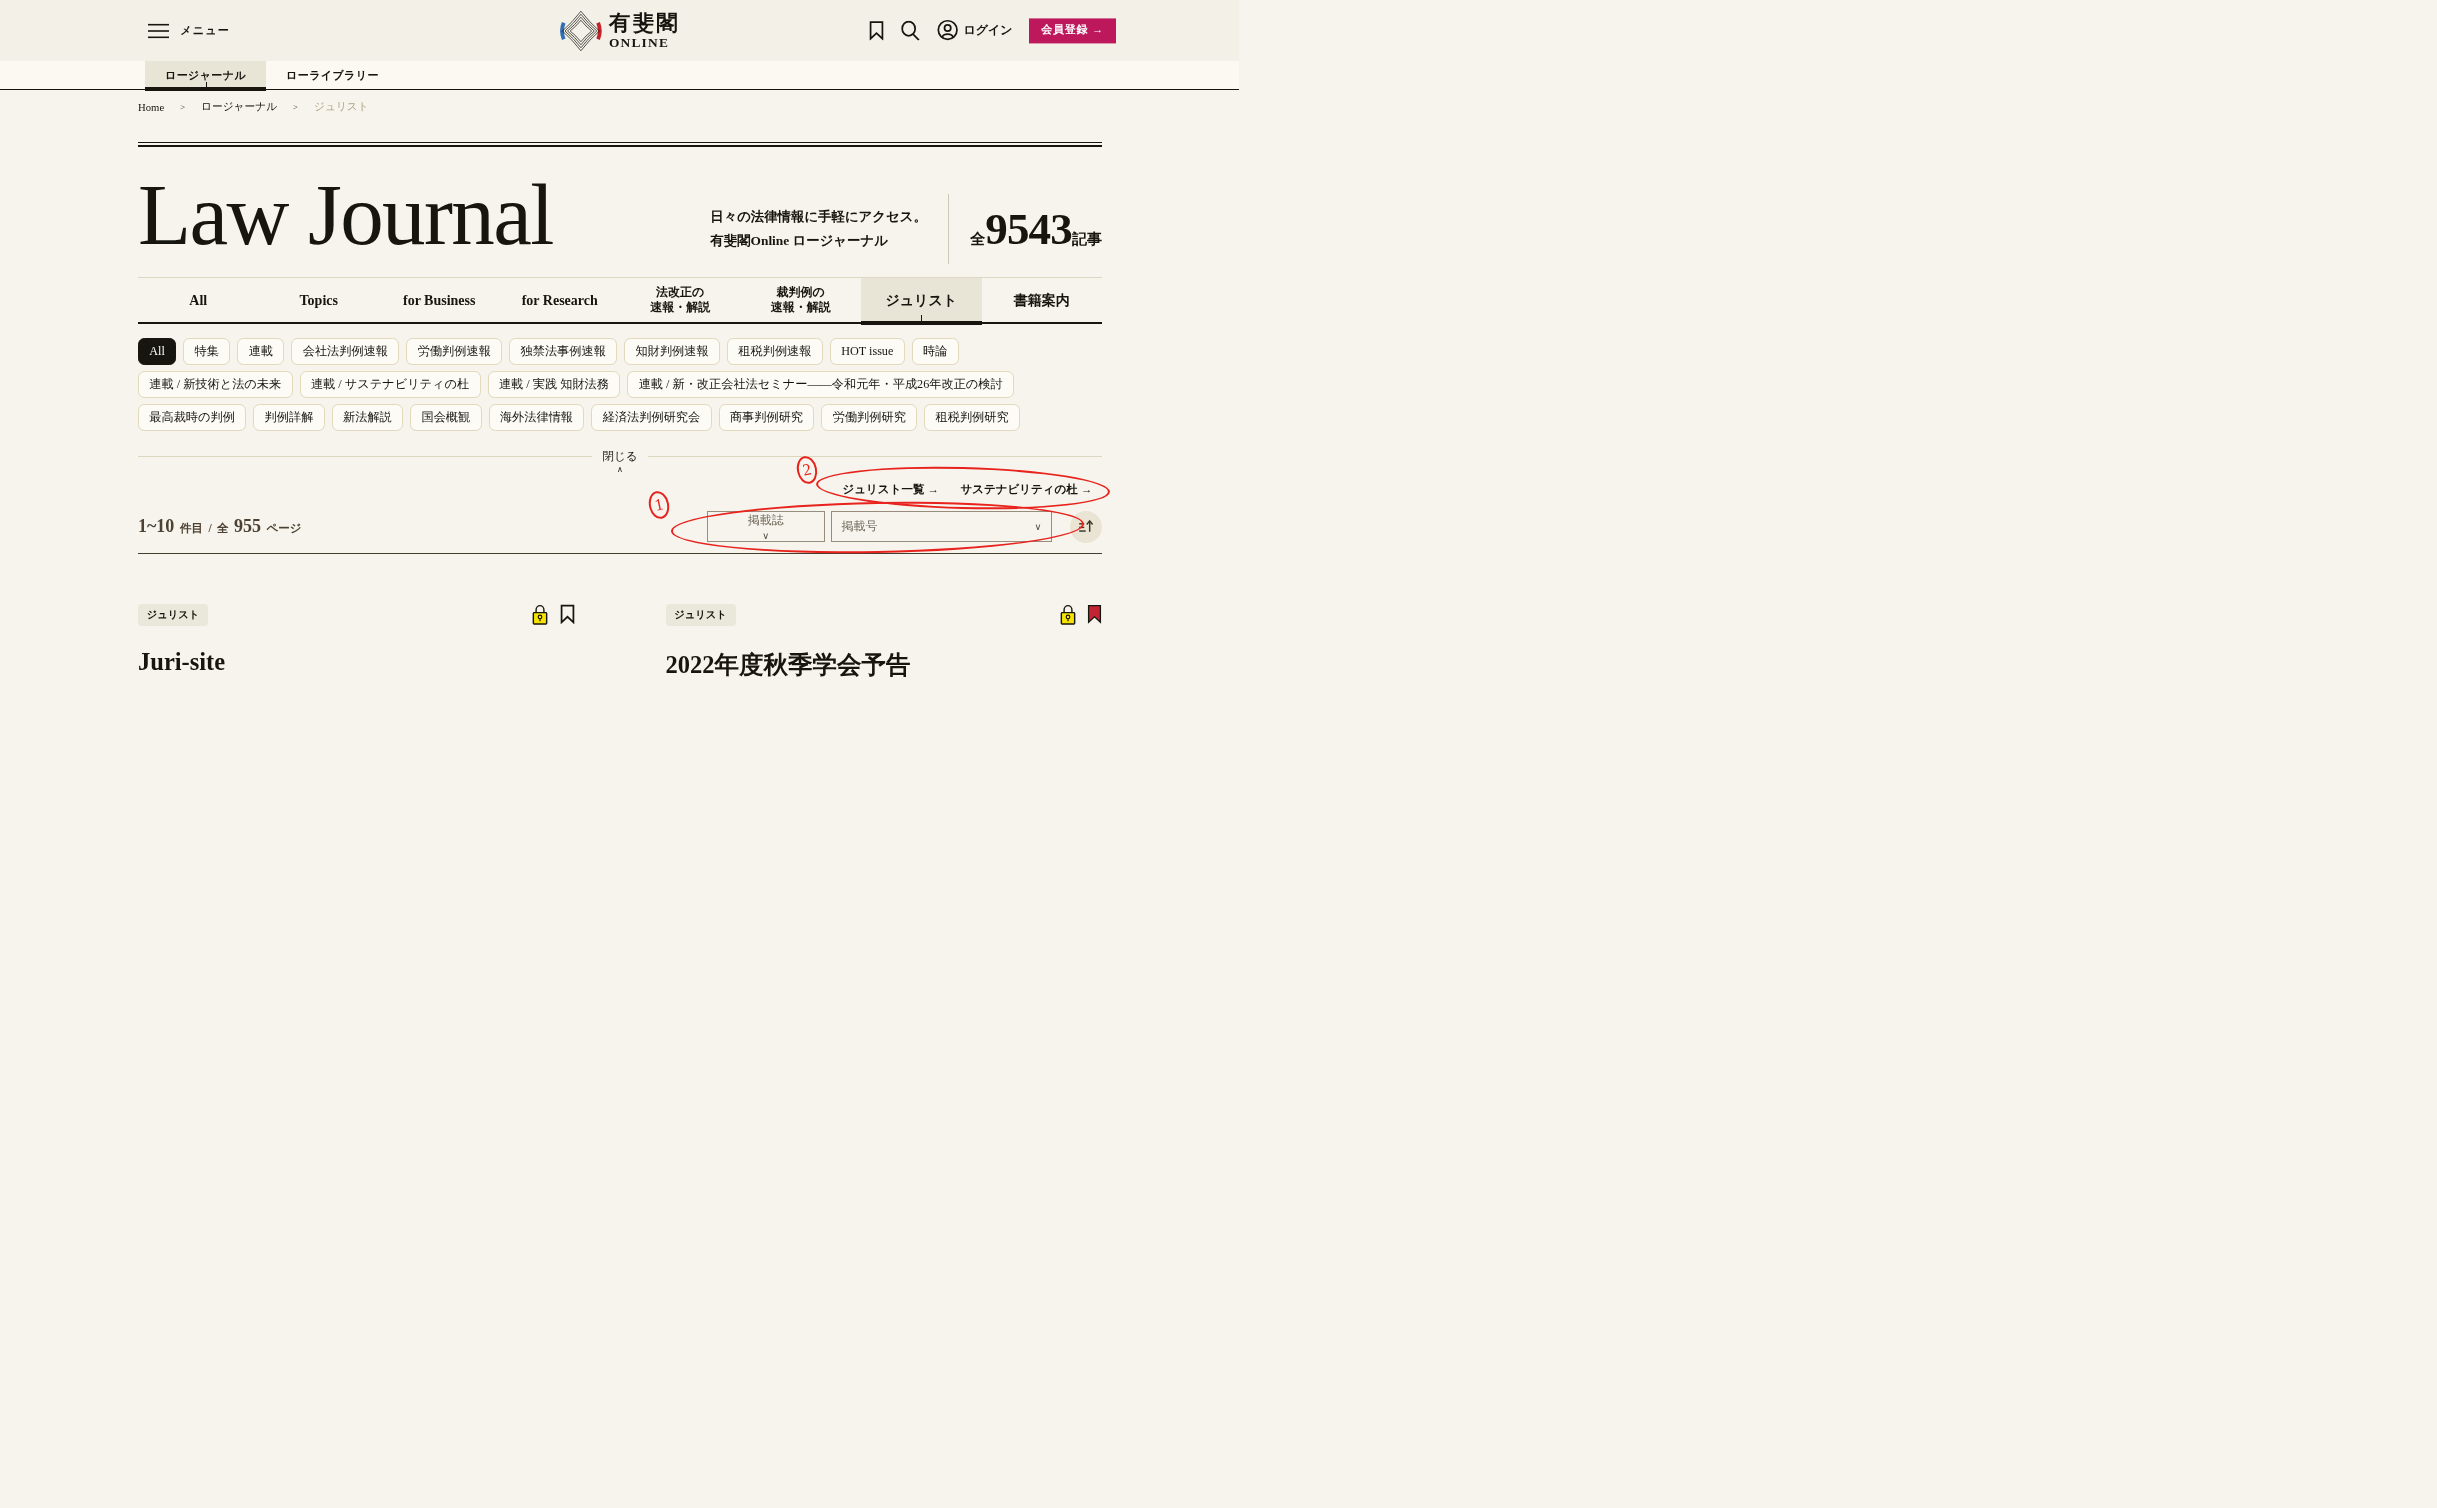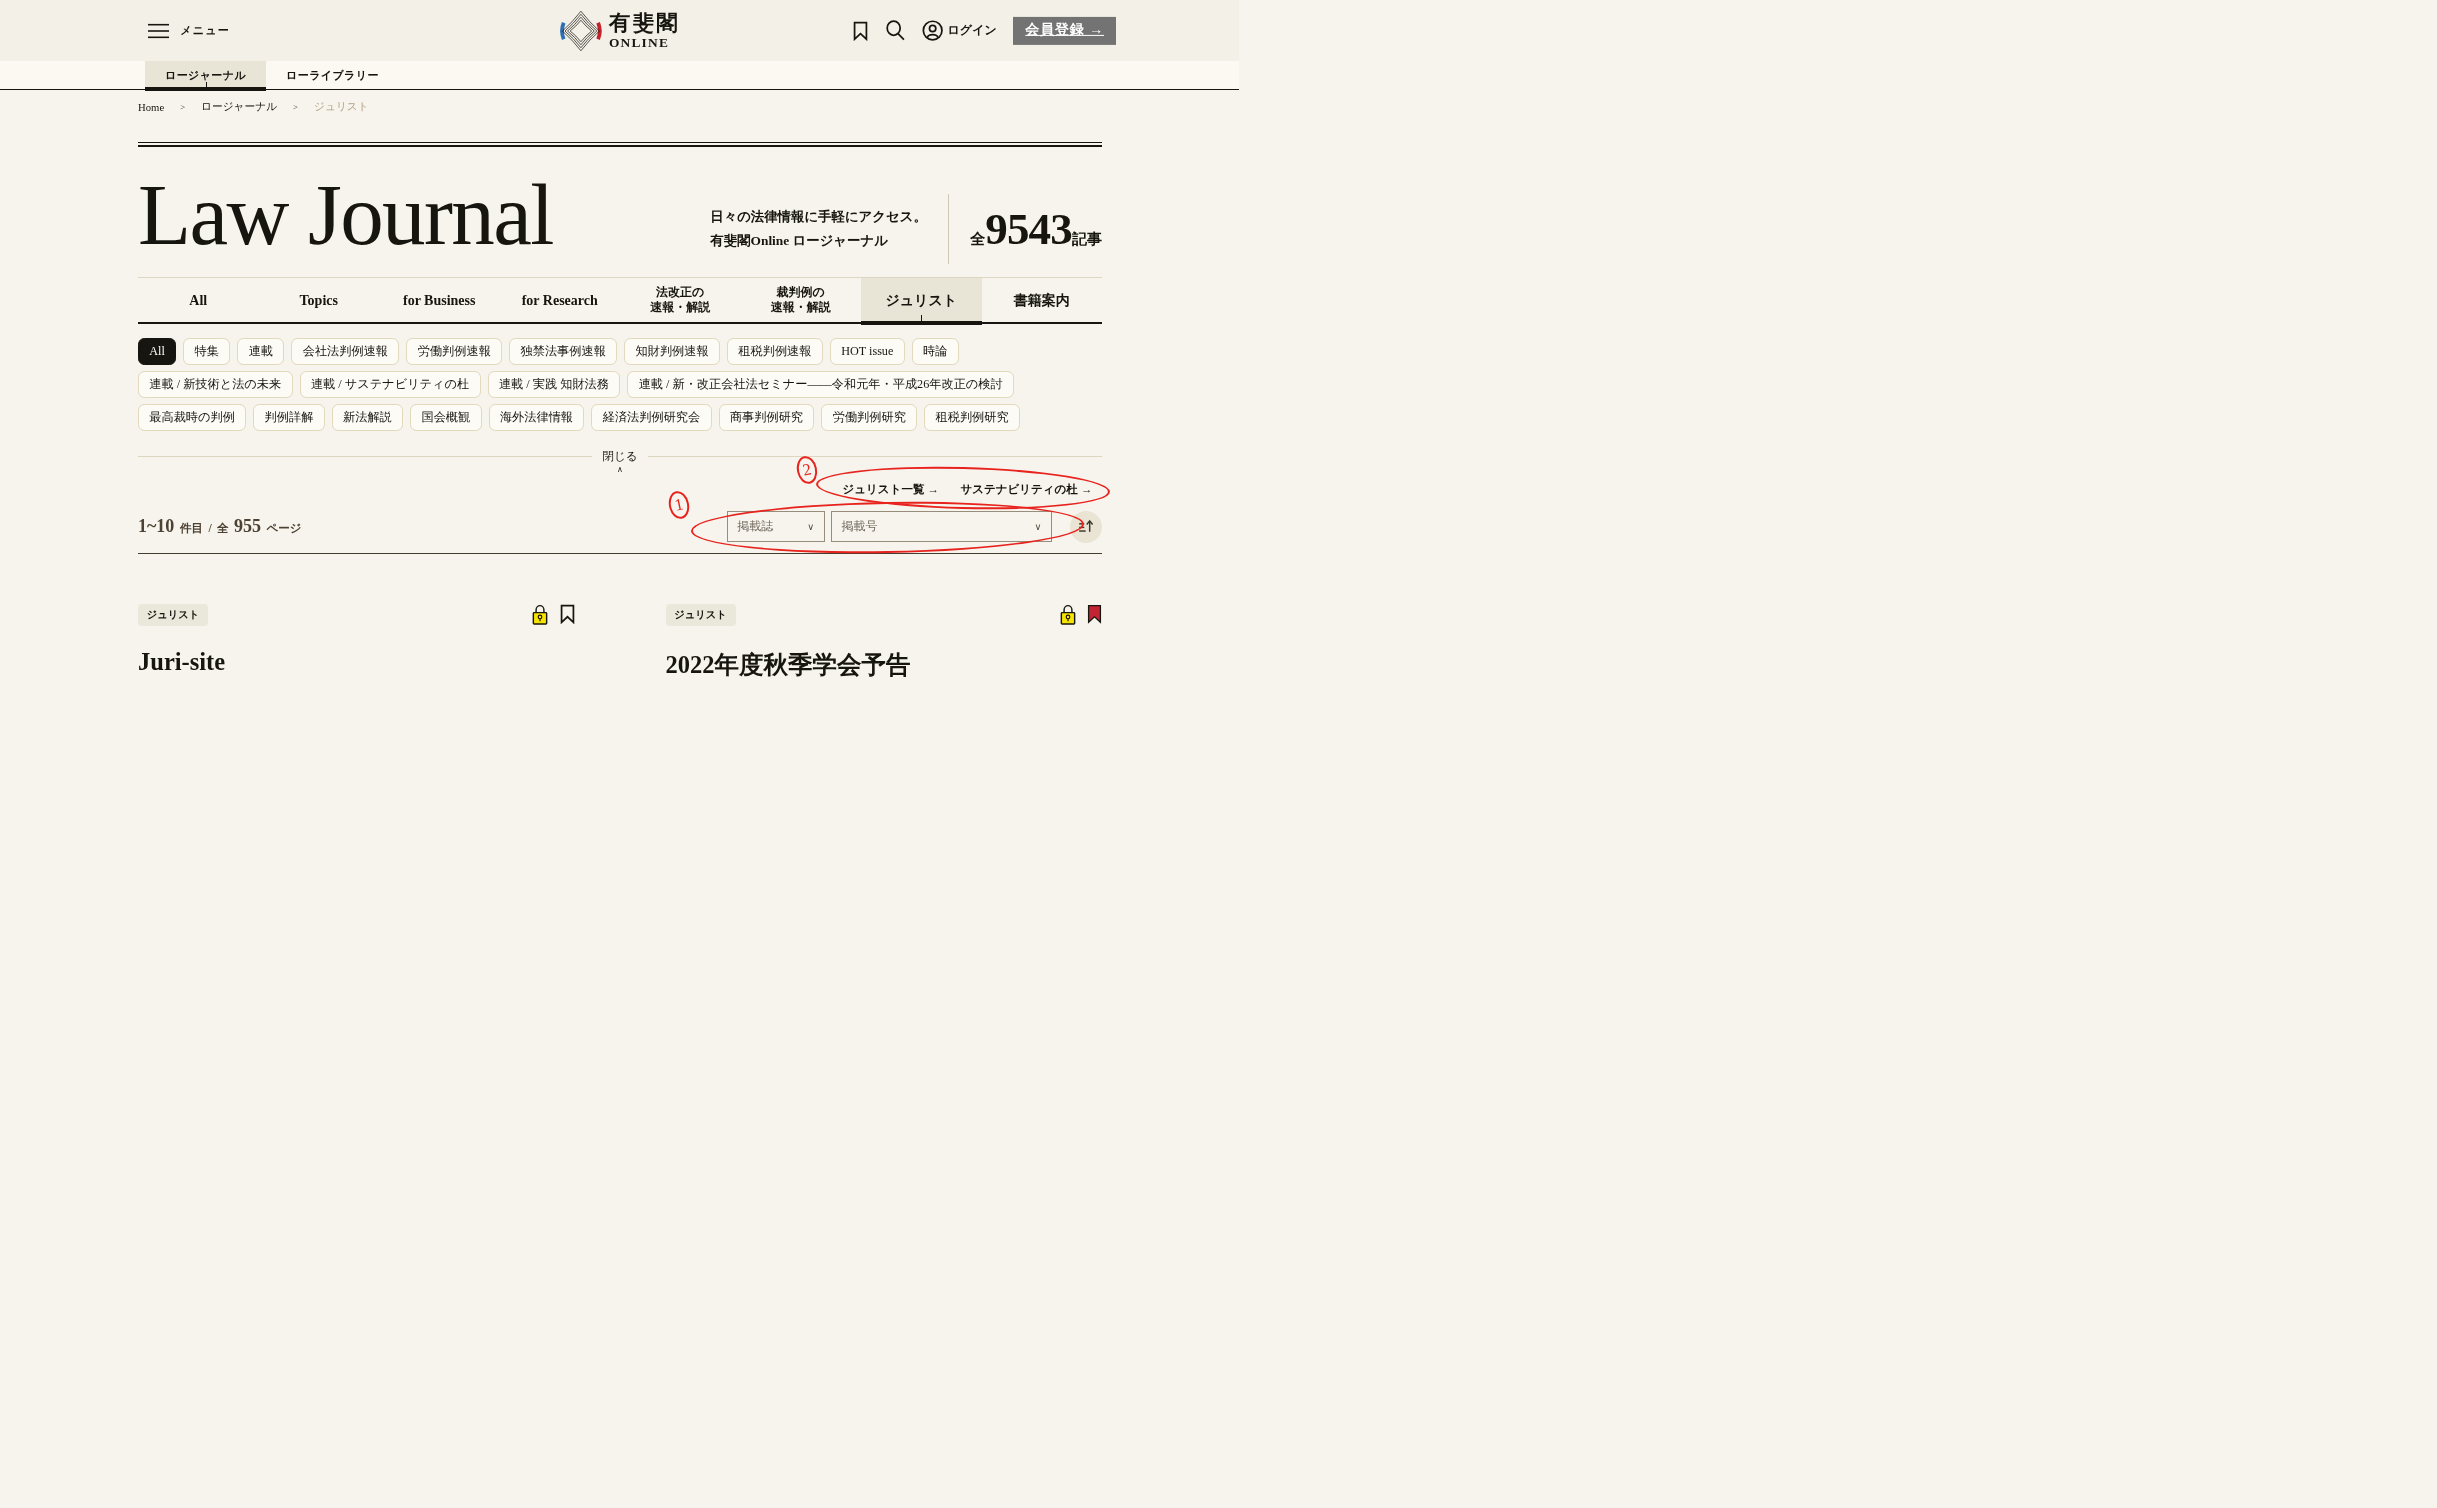--- a/index.html
+++ b/index.html
@@ -20,22 +20,22 @@
   .logo { position:absolute; left:50%; top:50%; transform:translate(-50%,-50%);
     display:flex; align-items:center; gap:7.1px; cursor:pointer; }
   .logo-text { font-family:"Liberation Serif","DejaVu Serif",serif; }
   .logo-name { font-size:21.3px; font-weight:700; letter-spacing:2.4px; line-height:1; }
   .logo-sub  { font-size:13.4px; font-weight:700; letter-spacing:1.2px; line-height:1; margin-top:1.6px; }
   .header-right { position:absolute; right:123px; top:50%; transform:translateY(-50%);
     display:flex; align-items:center; gap:16.6px; }
   .hicon { display:flex; align-items:center; cursor:pointer; }
   .account { display:flex; align-items:center; gap:4.7px; cursor:pointer; }
   .login-label { font-weight:700; font-size:12px; }
-  .signup-btn { background:#737373; color:#fff; font-weight:700; font-size:14px;
-    padding:4.7px 12px 5.5px; letter-spacing:0.8px; cursor:pointer;text-decoration:underline; }
+  .signup-btn { background:#be185d; color:#fff; font-weight:700; font-size:11px;
+    padding:4.7px 12px 5.5px; letter-spacing:0.8px; cursor:pointer; }
 
   
   .tab-strip { height:29px; background:#fbf9f2; border-bottom:1.6px solid #17150f;
     display:flex; padding-left:145px; }
   .site-tab { display:flex; align-items:center; justify-content:center; padding:0 20px;
     font-weight:700; font-size:11px; position:relative; cursor:pointer; letter-spacing:0.4px; }
   .site-tab.active { background:#e9e5d6; }
   .site-tab.active::after { content:""; position:absolute; left:0; right:0; bottom:-1.6px;
     height:3.2px; background:#17150f; }
   .site-tab.active::before { content:""; position:absolute; left:50%; bottom:0;
@@ -104,21 +104,21 @@
 
   .toolbar { margin-top:10.3px; display:flex; justify-content:space-between; align-items:center; }
   .results { font-family:"Liberation Serif","DejaVu Serif",serif; font-weight:700;
     color:#4c4133; display:flex; align-items:baseline; gap:5.5px; }
   .results-big { font-size:18px; }
   .results-small { font-size:11.5px; }
   .toolbar-right { display:flex; align-items:center; gap:18px; }
   .selects-wrap { position:relative; display:flex; gap:6.3px; }
   .select-box { height:31px; border:0.8px solid #978d7c; display:flex; align-items:center;
     justify-content:space-between; padding:0 9.5px; color:#6f675c; font-size:12px; cursor:pointer; }
-  .select-journal { width:98px; }
+  .select-journal { width:118px;flex-direction:column; }
   .select-issue { width:221px; }
   .select-chevron { font-size:9.5px; color:#55503f; }
   .ellipse-1 { left:-36px; right:-32px; top:-9.5px; bottom:-10.3px; transform:rotate(-1deg); }
   .ann-1 { left:-58px; top:-20.5px; }
   .sort-btn { width:32px; height:32px; border-radius:50%; background:#e9e4d3;
     display:flex; align-items:center; justify-content:center; cursor:pointer; flex:none; }
 
   .list-rule { margin-top:10.3px; border-top:0.8px solid #433e31; }
 
   .cards { margin-top:50px; display:grid; grid-template-columns:1fr 1fr; column-gap:91px; }

